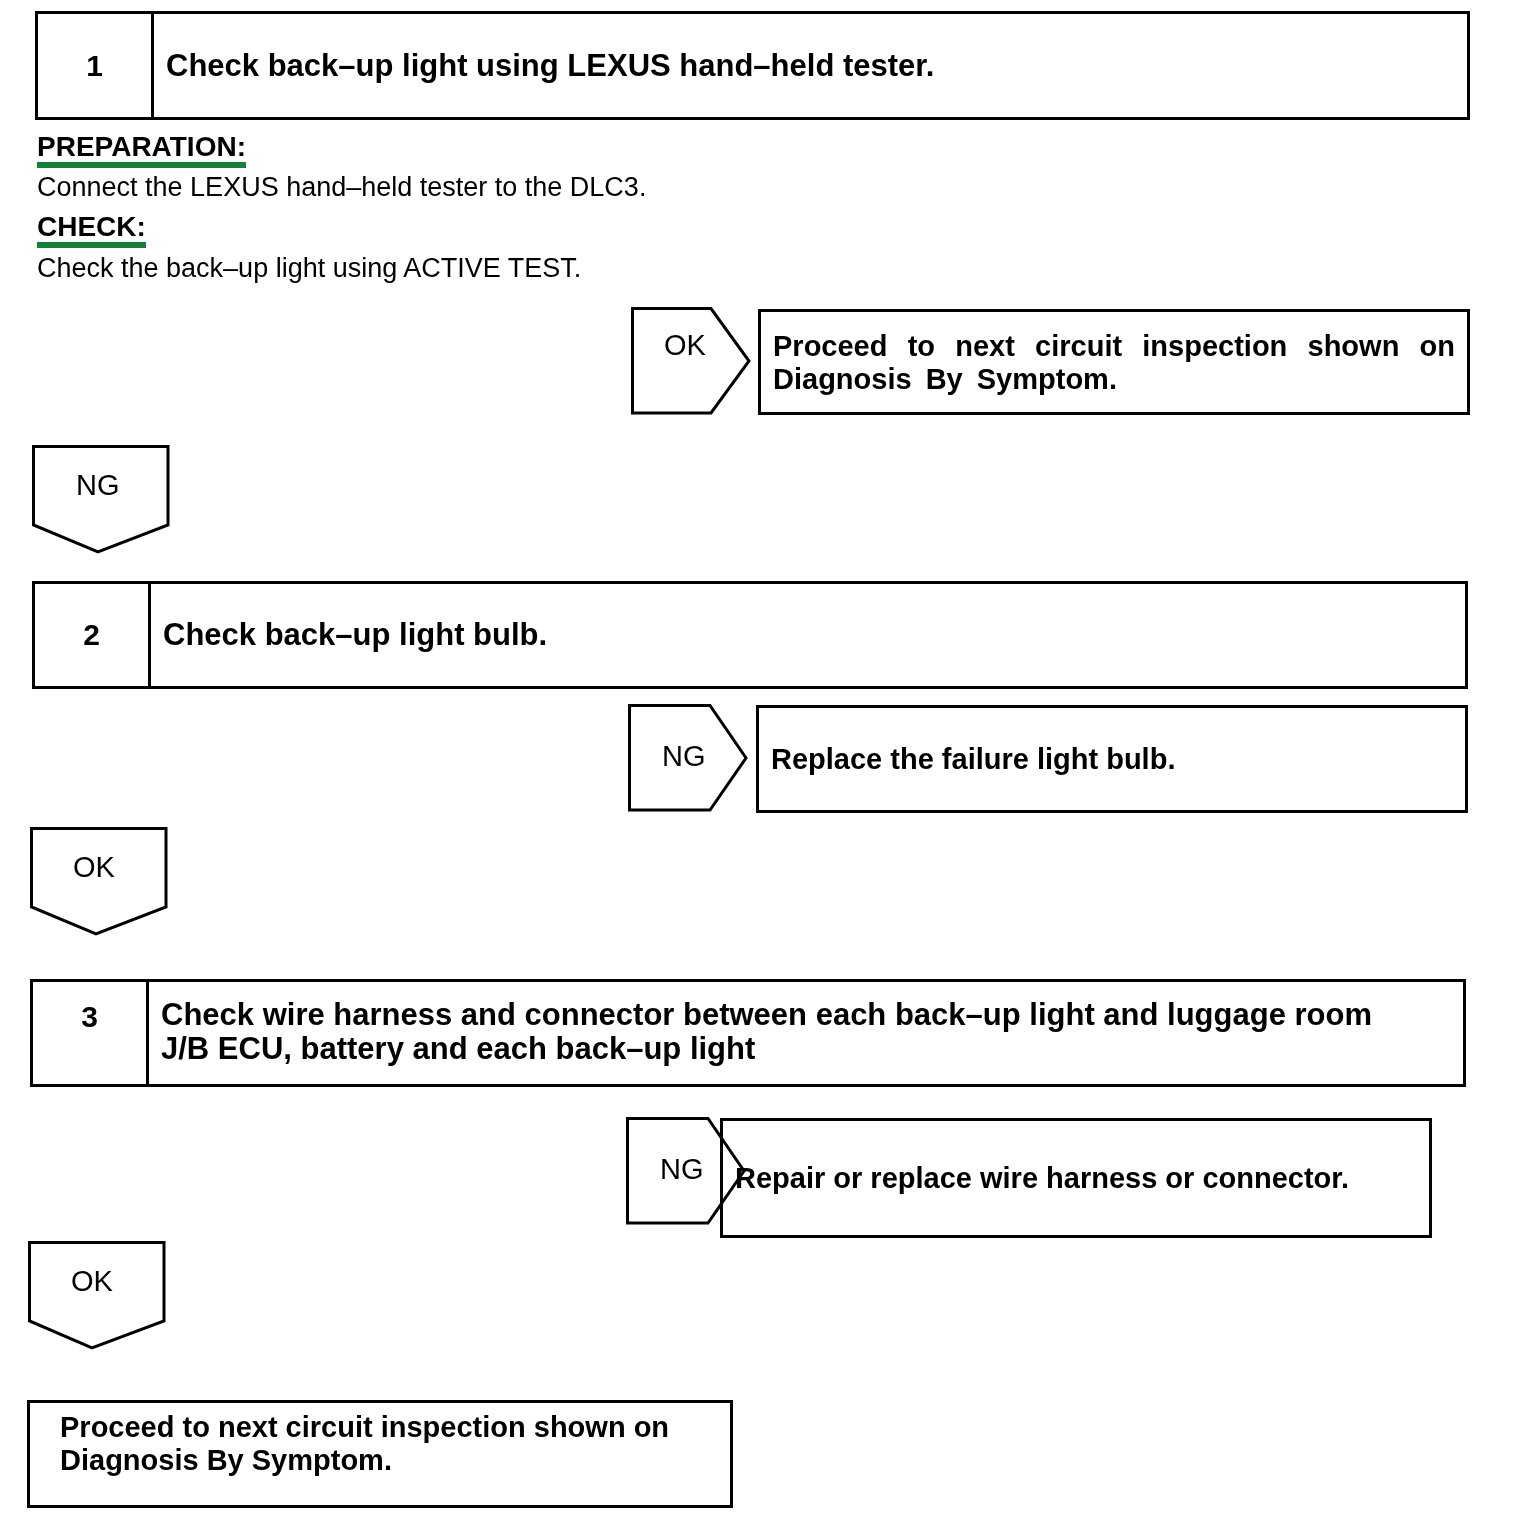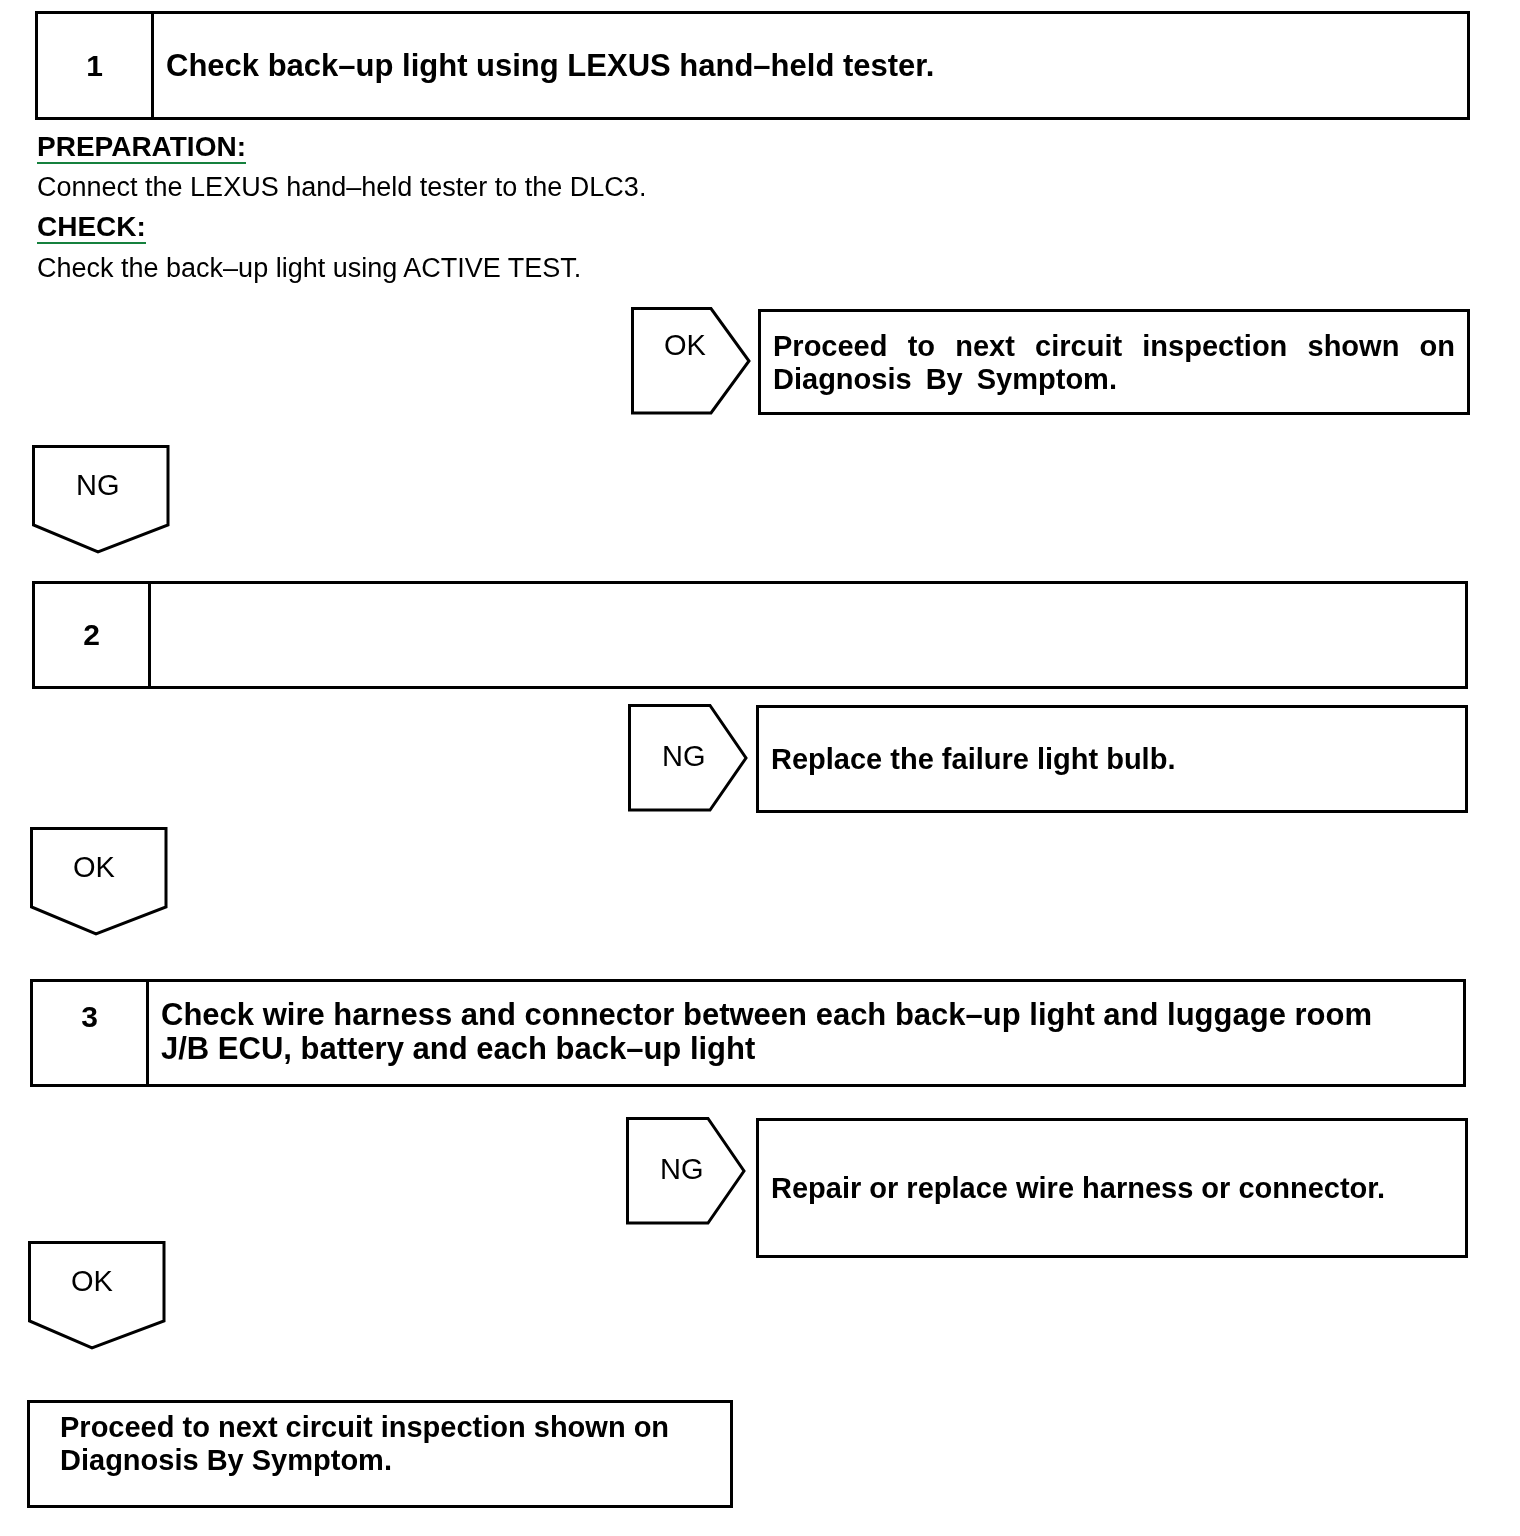--- a/index.html
+++ b/index.html
@@ -5,21 +5,21 @@
   html, body { margin:0; padding:0; background:#fff; }
   body { width:1520px; height:1536px; position:relative; overflow:hidden;
          font-family:"Liberation Sans", sans-serif; color:#000; }
   .abs { position:absolute; box-sizing:border-box; }
   .step { border:3px solid #000; display:flex; }
   .step .num { width:113px; border-right:3px solid #000; display:flex; align-items:center; justify-content:center;
                font-weight:bold; font-size:30px; }
   .step .title { flex:1; display:flex; align-items:center; padding-left:12px; font-weight:bold; font-size:31px; line-height:34px; }
   .step3 .num { align-items:flex-start; padding-top:18px; }
   .step3 .title { align-items:flex-start; padding-top:16px; }
-  .label { font-weight:bold; font-size:28px; display:inline-block; border-bottom:2px solid #15803d; line-height:30px;text-align:right; }
+  .label { font-weight:bold; font-size:28px; display:inline-block; border-bottom:6px solid #15803d; line-height:30px;text-align:right; }
   .text { font-size:27px; line-height:30px; }
   .result { border:3px solid #000; font-weight:bold; font-size:29px; line-height:33px; padding:0 12px; display:flex; align-items:center; }
   .arrow svg { overflow:visible; }
   .arrow-txt { position:absolute; font-weight:normal; font-size:29px; }
 </style>
 </head>
 <body>
 
 <div class="abs step" style="left:35px;top:11px;width:1435px;height:109px;">
   <div class="num">1</div>
@@ -47,20 +47,21 @@
 
 <div class="abs arrow" style="left:32px;top:445px;width:140px;height:110px;">
   <svg width="140" height="110">
       <polygon points="1.5,1.5 136,1.5 136,80 66,107 1.5,80" fill="#fff" stroke="#000" stroke-width="3"></polygon>
     </svg>
   <span class="arrow-txt" style="left:44px;top:24px;">NG</span>
 </div>
 
 <div class="abs step" style="left:32px;top:581px;width:1436px;height:108px;">
   <div class="num">2</div>
+  <div class="title">Check back–up light bulb.</div>
 </div>
 
 <div class="abs arrow" style="left:628px;top:704px;width:122px;height:108px;">
   <svg width="122" height="108">
       <polygon points="1.5,1.5 82,1.5 118,54 82,106 1.5,106" fill="#fff" stroke="#000" stroke-width="3"></polygon>
     </svg>
   <span class="arrow-txt" style="left:34px;top:36px;">NG</span>
 </div>
 <div class="abs result" style="left:756px;top:705px;width:712px;height:108px;">
   <span>Replace the failure light bulb.</span>
@@ -77,21 +78,21 @@
   <div class="num">3</div>
   <div class="title" style="padding-right:60px;">Check wire harness and connector between each back–up light and luggage room J/B ECU, battery and each back–up light</div>
 </div>
 
 <div class="abs arrow" style="left:626px;top:1117px;width:122px;height:108px;">
   <svg width="122" height="108">
       <polygon points="1.5,1.5 82,1.5 118,54 82,106 1.5,106" fill="#fff" stroke="#000" stroke-width="3"></polygon>
     </svg>
   <span class="arrow-txt" style="left:34px;top:36px;">NG</span>
 </div>
-<div class="abs result" style="left:756px;top:1118px;width:712px;height:140px;">
+<div class="abs result" style="left:720px;top:1118px;width:712px;height:120px;">
   <span>Repair or replace wire harness or connector.</span>
 </div>
 
 <div class="abs arrow" style="left:28px;top:1241px;width:140px;height:110px;">
   <svg width="140" height="110">
       <polygon points="1.5,1.5 136,1.5 136,80 64,107 1.5,80" fill="#fff" stroke="#000" stroke-width="3"></polygon>
     </svg>
   <span class="arrow-txt" style="left:43px;top:24px;">OK</span>
 </div>
 

